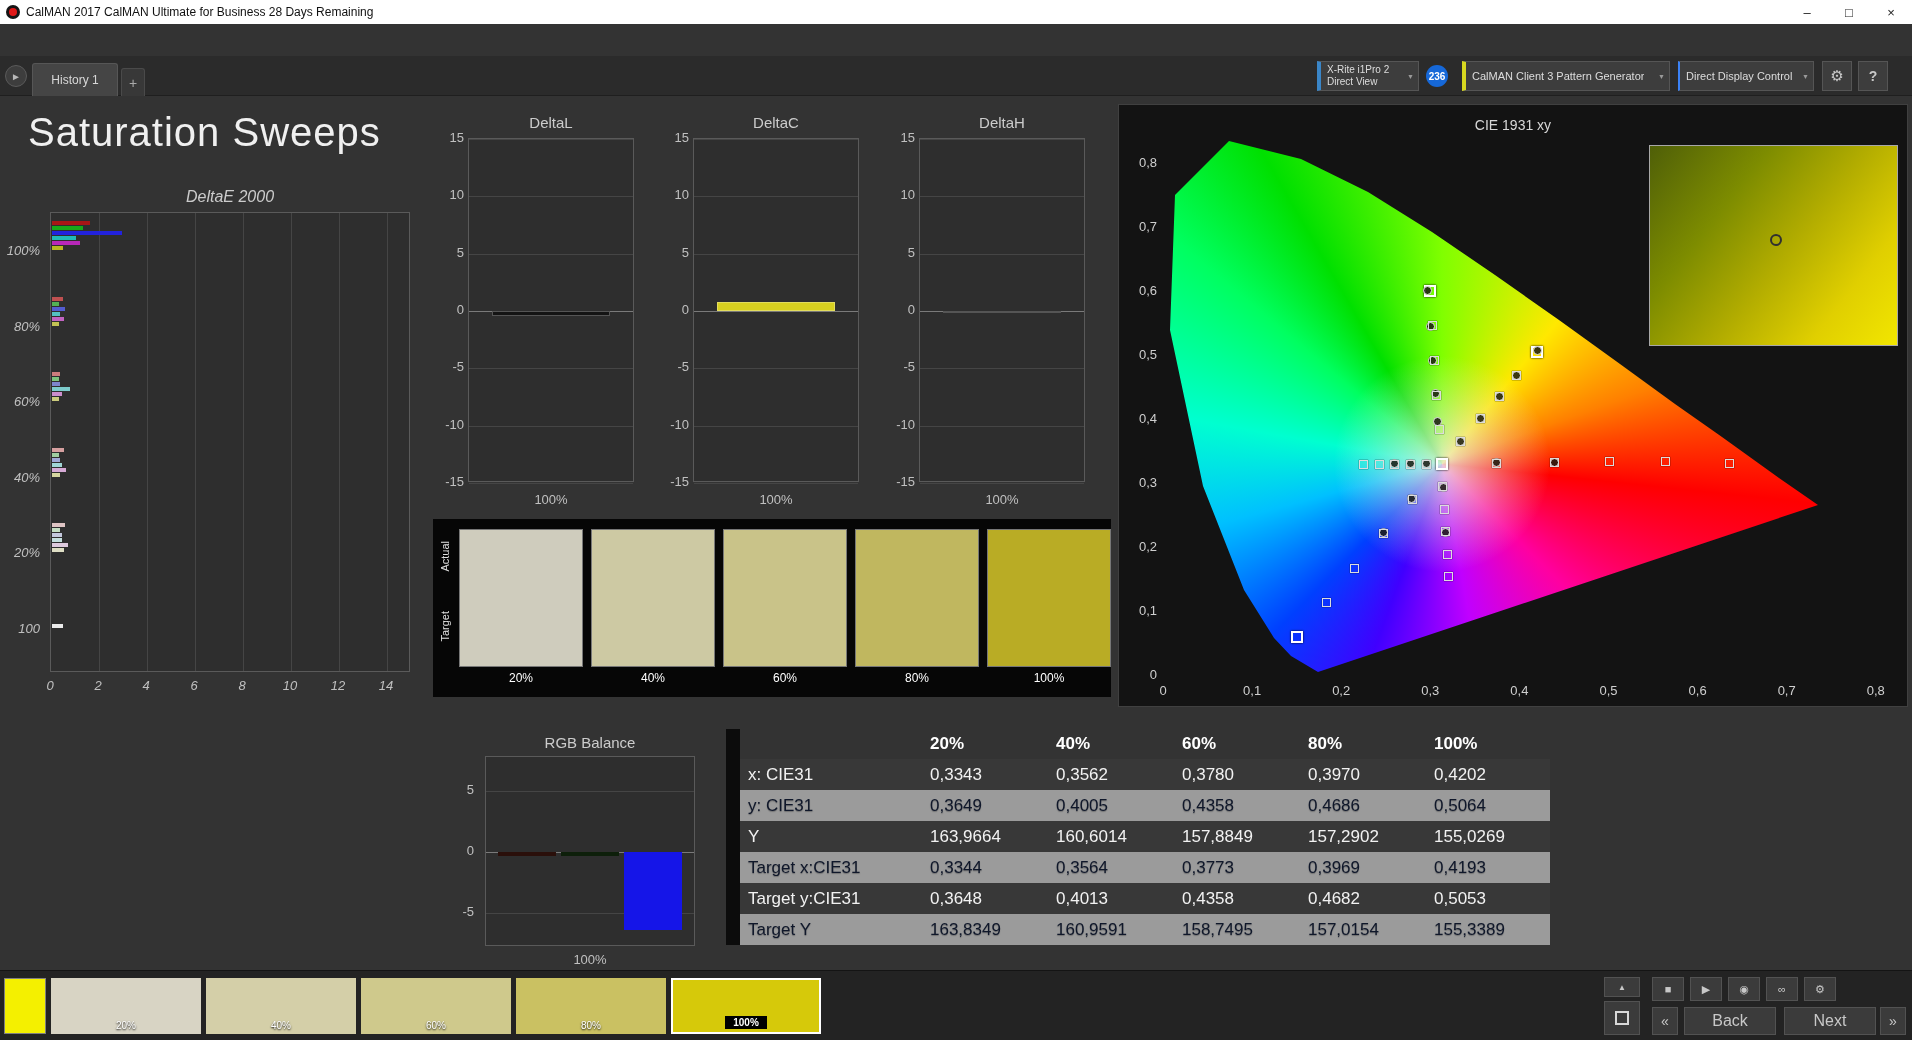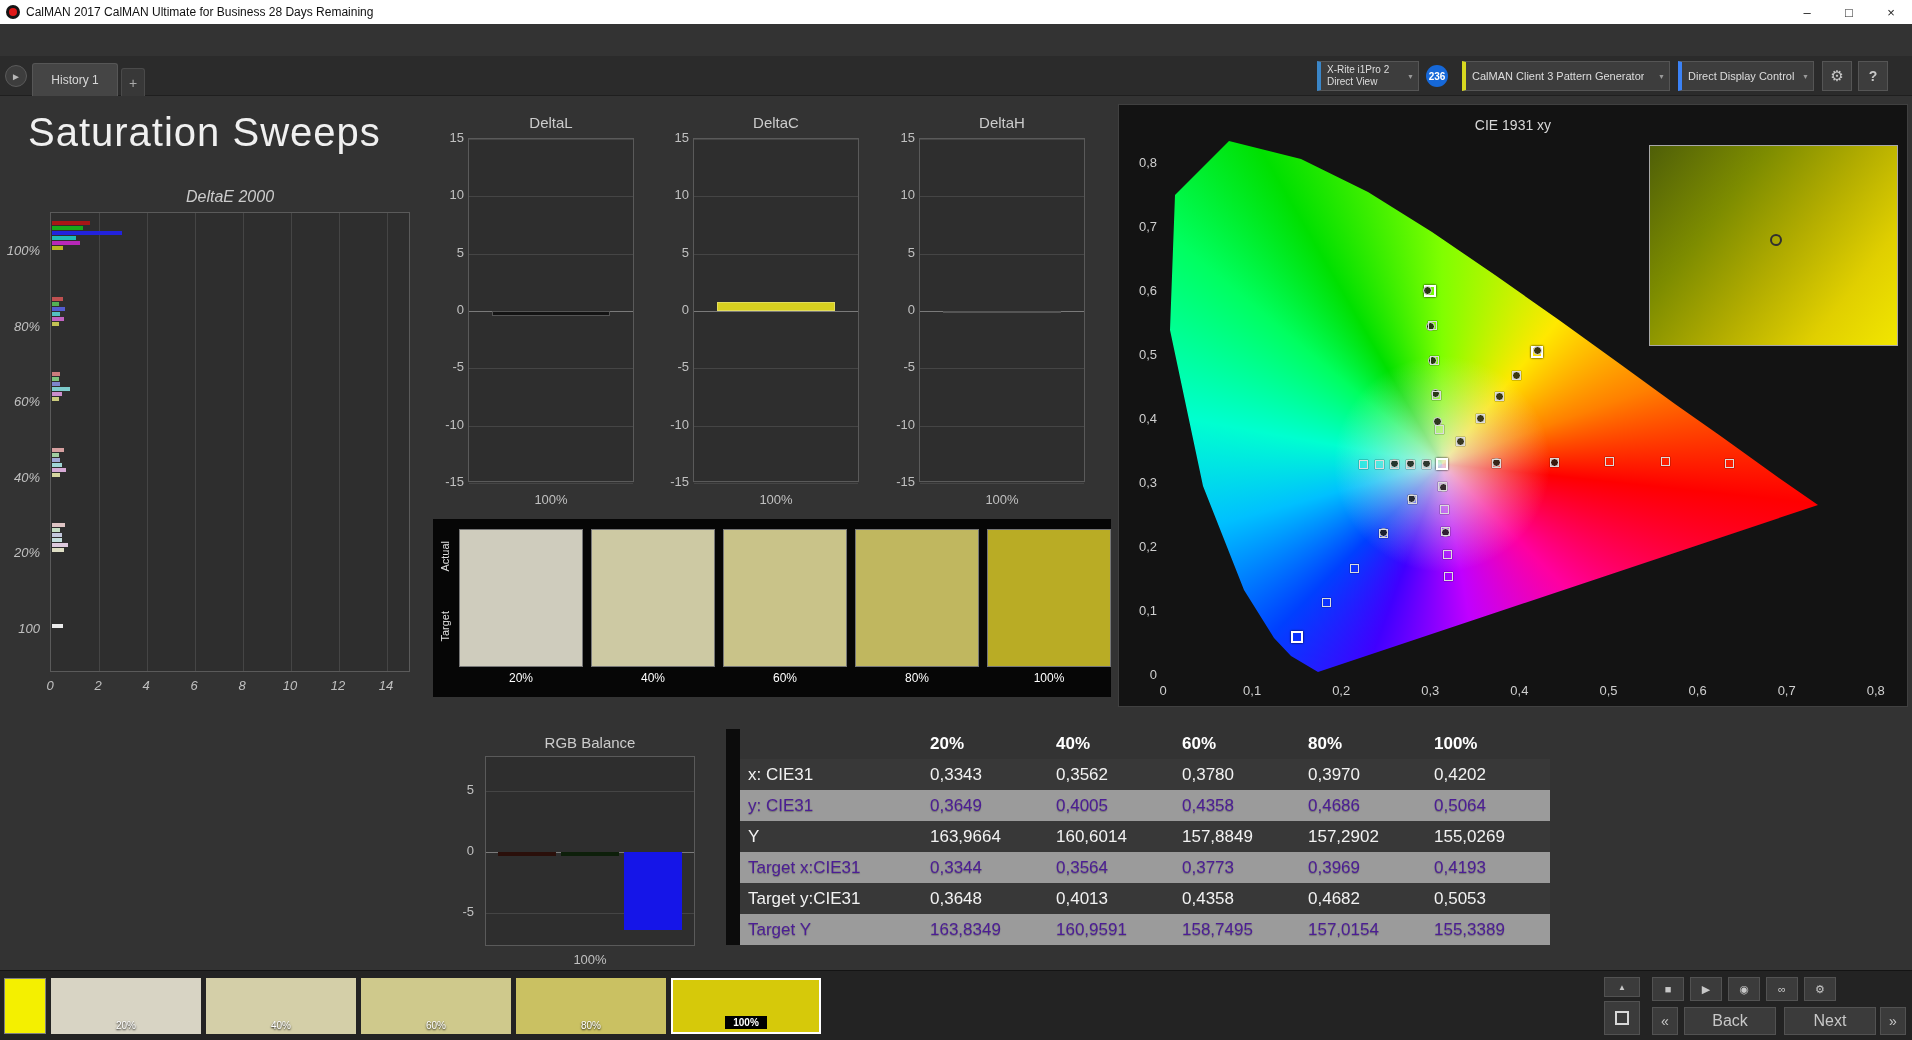--- a/index.html
+++ b/index.html
@@ -26,21 +26,21 @@
   .nav-circle{position:absolute;left:5px;top:9px;width:22px;height:22px;border-radius:50%;background:#3d3d3d;border:1px solid #5a5a5a;color:#b8b8b8;font-size:10px;display:flex;align-items:center;justify-content:center;box-sizing:border-box;}
   .tab{position:absolute;left:32px;top:7px;width:86px;height:33px;background:#454545;border:1px solid #565656;border-bottom:none;border-radius:3px 3px 0 0;color:#d8d8d8;font-size:12px;display:flex;align-items:center;justify-content:center;box-sizing:border-box;}
   .tab-add{position:absolute;left:121px;top:12px;width:24px;height:28px;background:#383838;border:1px solid #4a4a4a;border-bottom:none;border-radius:3px 3px 0 0;color:#aaa;font-size:14px;display:flex;align-items:center;justify-content:center;box-sizing:border-box;}
   .dev{position:absolute;top:5px;height:30px;background:#3d3d3d;border:1px solid #555;box-sizing:border-box;color:#ddd;display:flex;align-items:center;}
   .dev-meter{left:1317px;width:102px;border-left:4px solid #3a86c8;padding-left:6px;}
   .dev .lines{display:flex;flex-direction:column;justify-content:center;}
   .dev-l1,.dev-l2{font-size:10px;line-height:12px;white-space:nowrap;}
   .dev-arrow{margin-left:auto;margin-right:4px;font-size:7px;color:#999;flex:none;}
   .badge{position:absolute;left:1426px;top:9px;width:22px;height:22px;border-radius:50%;background:#1668d8;color:#fff;font-size:10px;font-weight:bold;display:flex;align-items:center;justify-content:center;}
   .dev-pattern{left:1462px;width:208px;border-left:4px solid #d8d820;padding-left:6px;}
-  .dev-display{left:1678px;width:136px;border-left:4px solid #3b82f6;padding-left:6px;gap:8px;}
+  .dev-display{left:1678px;width:136px;border-left:2px solid #3b82f6;padding-left:6px;gap:8px;}
   .dev .txt{font-size:11px;white-space:nowrap;overflow:hidden;}
   .sqbtn{position:absolute;top:5px;width:30px;height:30px;background:#3d3d3d;border:1px solid #555;box-sizing:border-box;color:#c8c8c8;display:flex;align-items:center;justify-content:center;font-size:15px;}
   .gear{left:1822px;}
   .help{left:1858px;font-weight:bold;font-size:14px;}
 
   
   .main{position:absolute;top: 96px;left:0;width:100%;height:874px;background:#333;}
   .page-title{position:absolute;left:28px;top:14px;font-size:40px;color:#f0f0f0;letter-spacing:1px;}
 
   
@@ -113,21 +113,21 @@
   .rgb-xlabel{position:absolute;left:45px;top:218px;width:210px;text-align:center;font-size:13px;color:#c0c0c0;}
 
   
   .datatable{position:absolute;left:726px;top:633px;width:824px;}
   .t-row{display:flex;height:31px;line-height:31px;font-size:17px;}
   .t-header{height:30px;line-height:30px;font-weight:bold;color:#fff;background:transparent;}
   .t-strip{width:14px;background:#0c0c0c;flex:none;}
   .t-label{width:180px;padding-left:8px;box-sizing:border-box;flex:none;white-space:nowrap;}
   .t-val{width:126px;padding-left:10px;box-sizing:border-box;flex:none;}
   .t-dark{background:#383838;color:#f2f2f2;}
-  .t-light{background:#9b9b9b;color:#4c1d95;text-shadow:0 1px 1px rgba(60,60,60,0.45);}
+  .t-light{background:#9b9b9b;color:#0f172a;text-shadow:0 1px 1px rgba(60,60,60,0.45);}
 
   
   .bottombar{position:absolute;left:0;top:970px;width:100%;height:70px;background:#232323;border-top:1px solid #141414;box-sizing:border-box;}
   .patch{position:absolute;left:4px;top:7px;width:42px;height:56px;background:#f4f000;border:1px solid #808080;box-sizing:border-box;}
   #bottom-swatches{position:absolute;left:0;top:0;right:0;bottom:0;}
   .bb-swatch{position:absolute;top:7px;width:150px;height:56px;box-sizing:border-box;display:flex;align-items:flex-end;justify-content:center;}
   .bb-swatch.selected{border:2px solid #ffffff;}
   .bb-label{font-size:10px;color:#fff;margin-bottom:3px;text-shadow:0 1px 2px #000;}
   .selected .bb-label{background:#000;padding:1px 8px;font-weight:bold;}
   .bbtn{position:absolute;background:#3b3b3b;border:1px solid #525252;color:#c8c8c8;display:flex;align-items:center;justify-content:center;box-sizing:border-box;}

